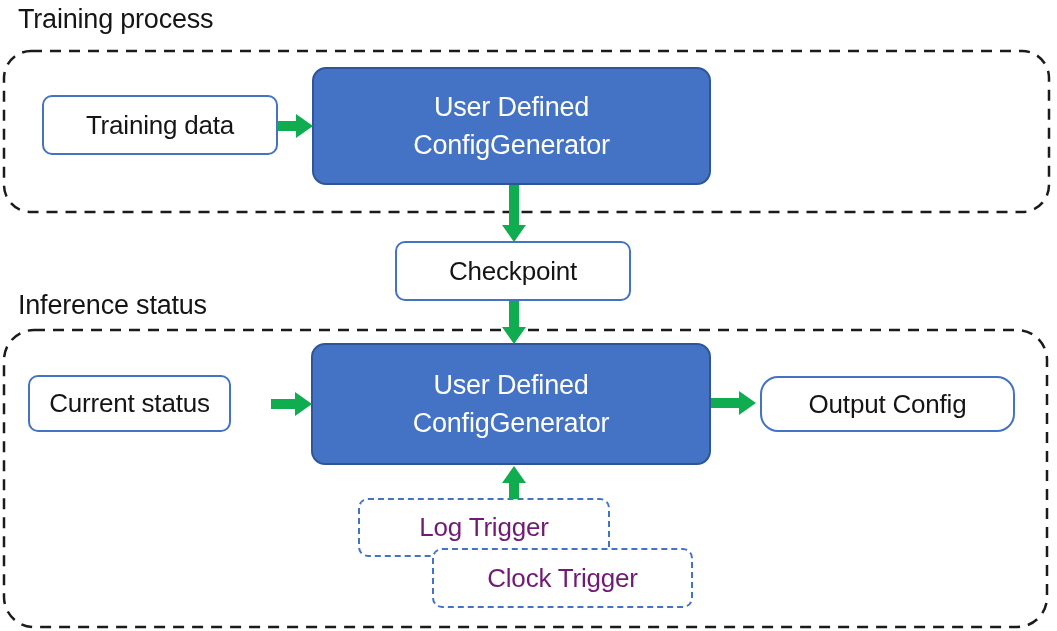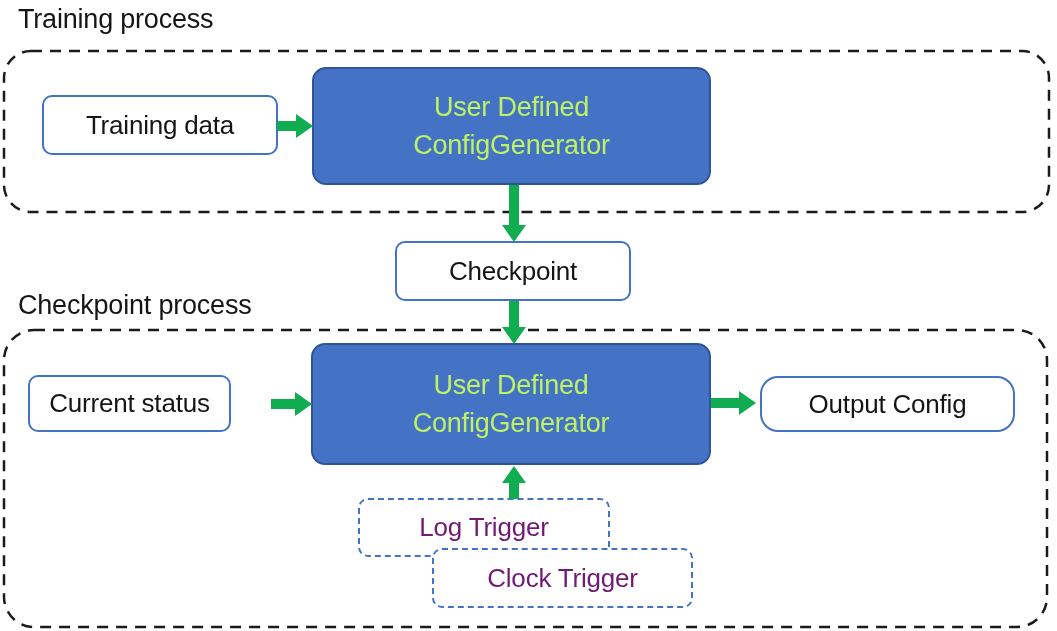--- a/index.html
+++ b/index.html
@@ -38,21 +38,21 @@
   .white-box {
     background: #ffffff;
     border: 2px solid #4472C4;
     border-radius: 10px;
     color: #151515;
   }
   .blue-box {
     background: #4472C4;
     border: 2px solid #2F5597;
     border-radius: 14px;
-    color: #bef264;
+    color: #ffffff;
     flex-direction: column;
     line-height: 38px;
     font-size: 27px;
   }
   .trigger-box {
     background: #ffffff;
     border: 2px dashed #4472C4;
     border-radius: 10px;
     color: #701a75;
   }
@@ -76,21 +76,21 @@
     pointer-events: none;
   }
 </style>
 </head>
 <body>
 
 <div class="canvas">
 
   <div class="section-title t-training">Training process</div>
 
-  <div class="section-title t-inference">Checkpoint process</div>
+  <div class="section-title t-inference">Inference status</div>
 
   <div class="node white-box b-training-data">
     <span>Training data</span>
   </div>
 
   <div class="node blue-box b-gen1">
     <span>User Defined</span>
     <span>ConfigGenerator</span>
   </div>
 

